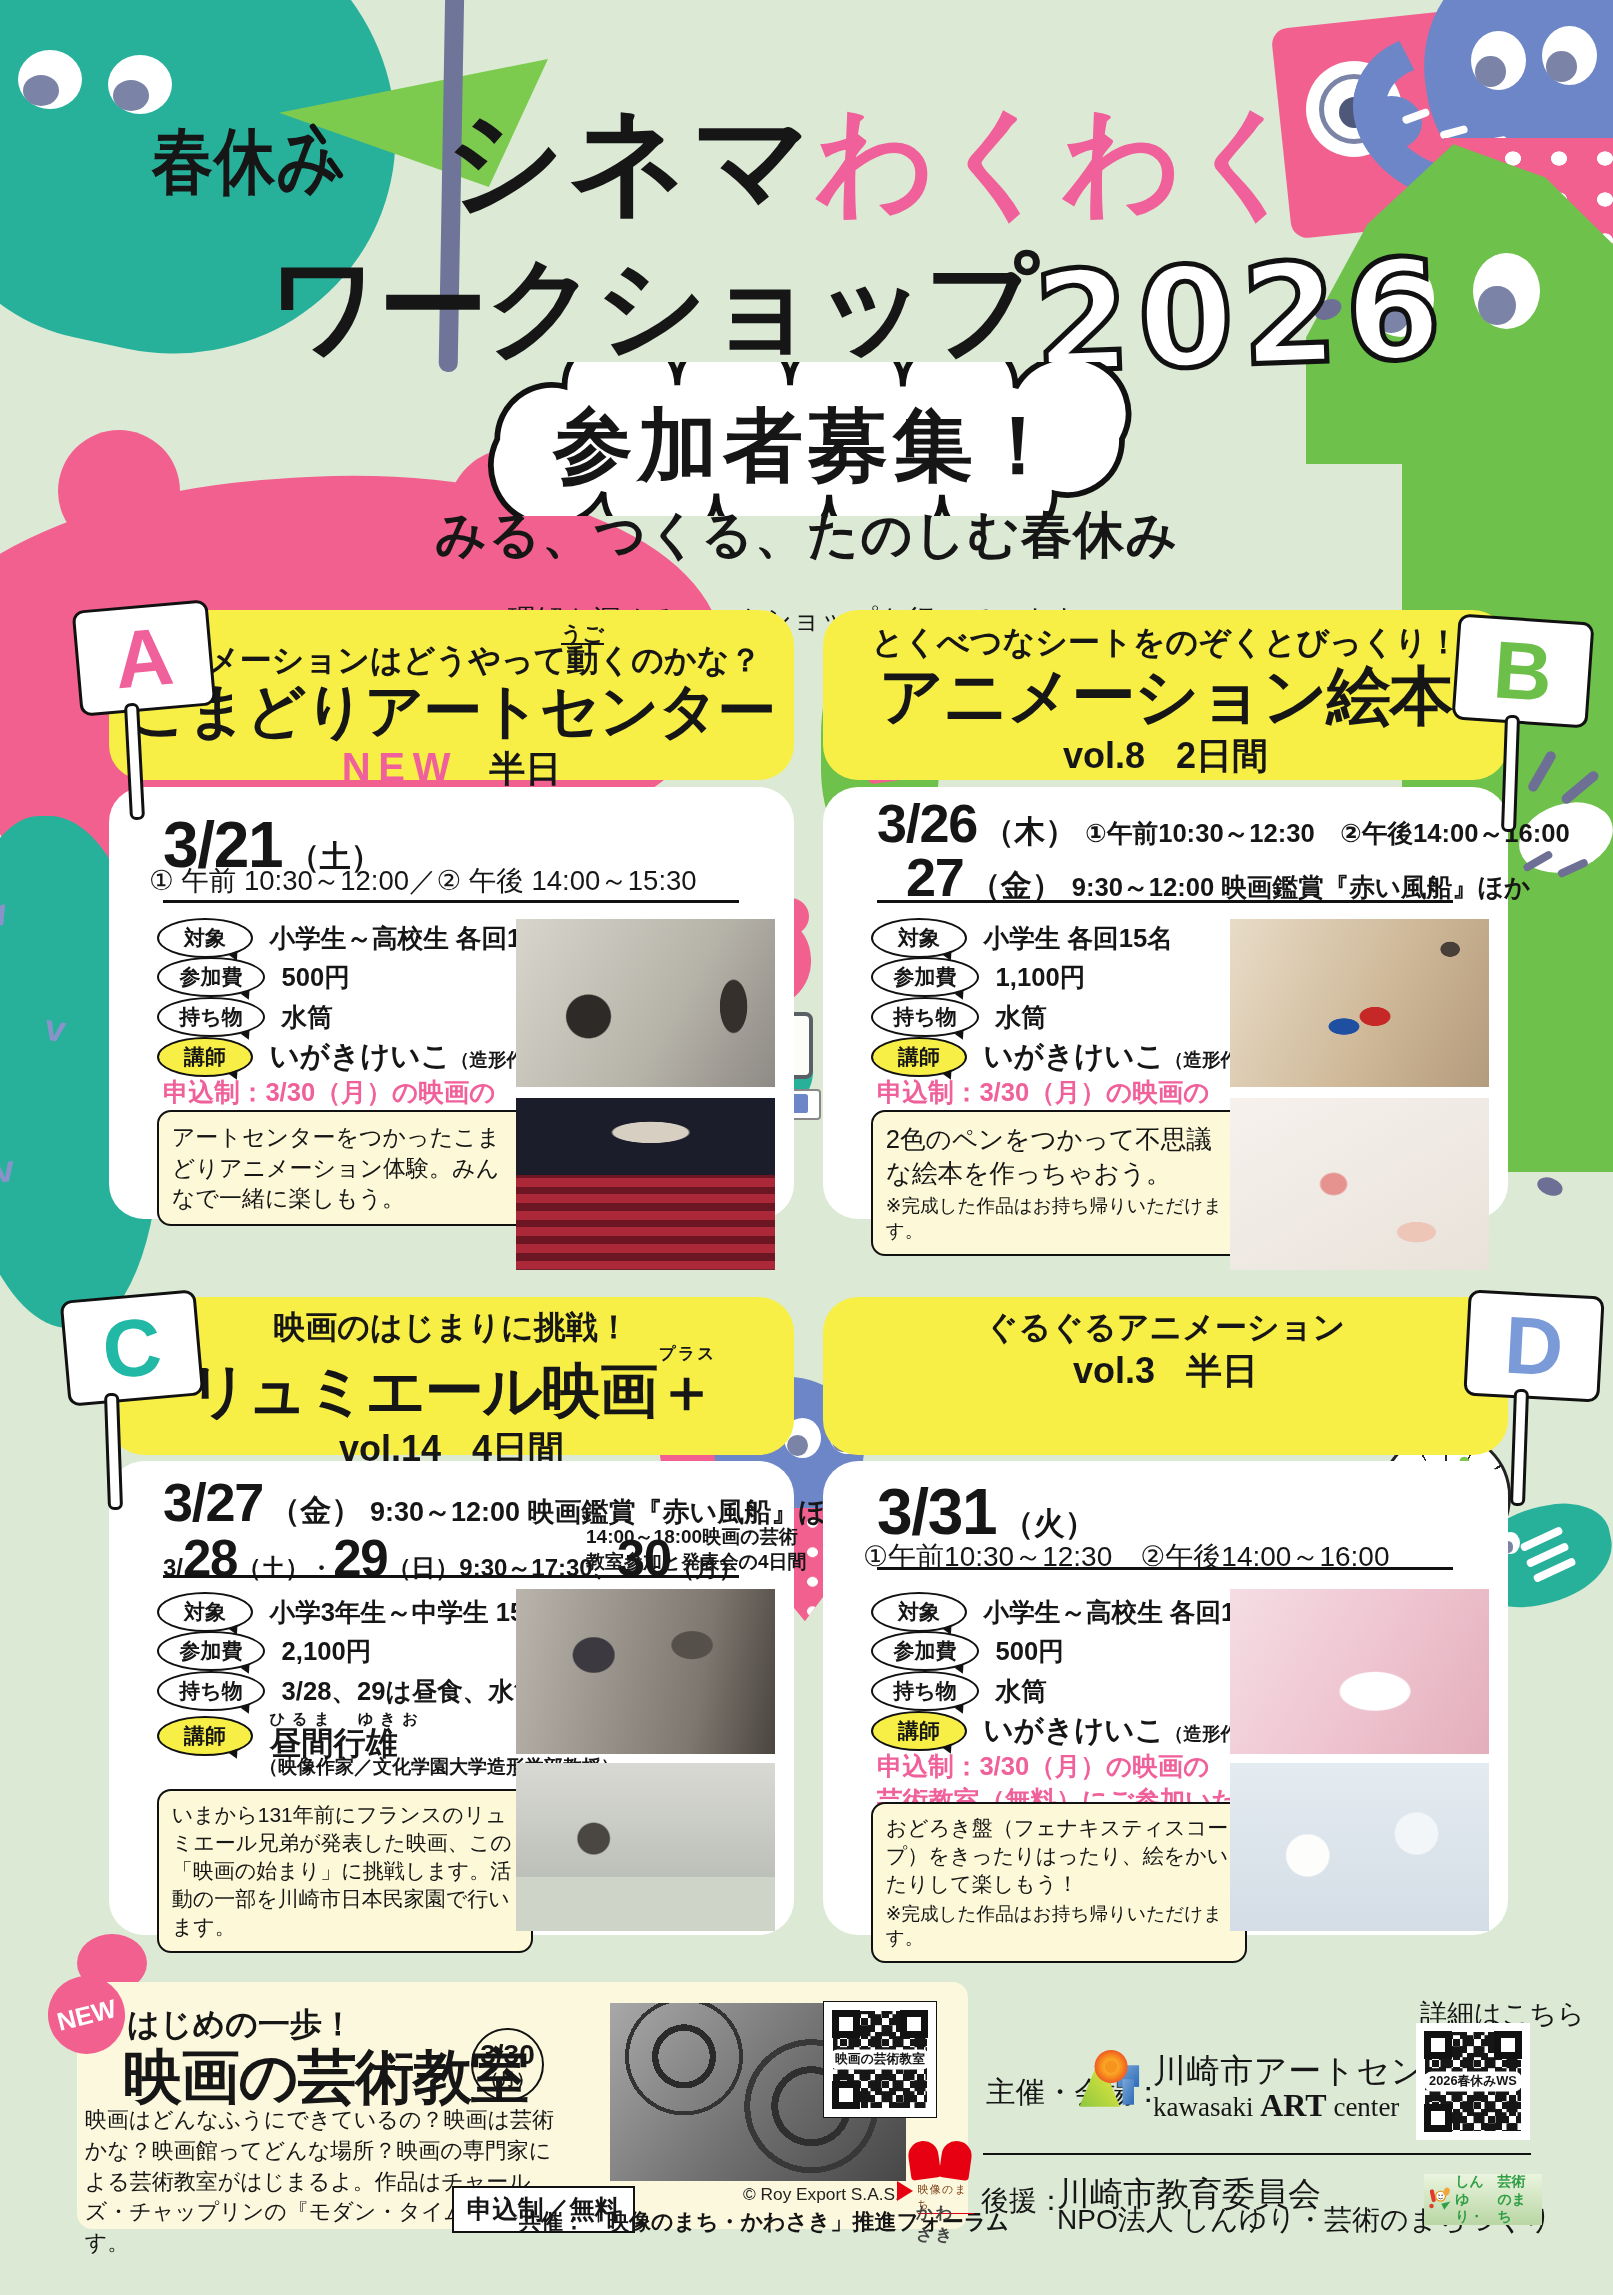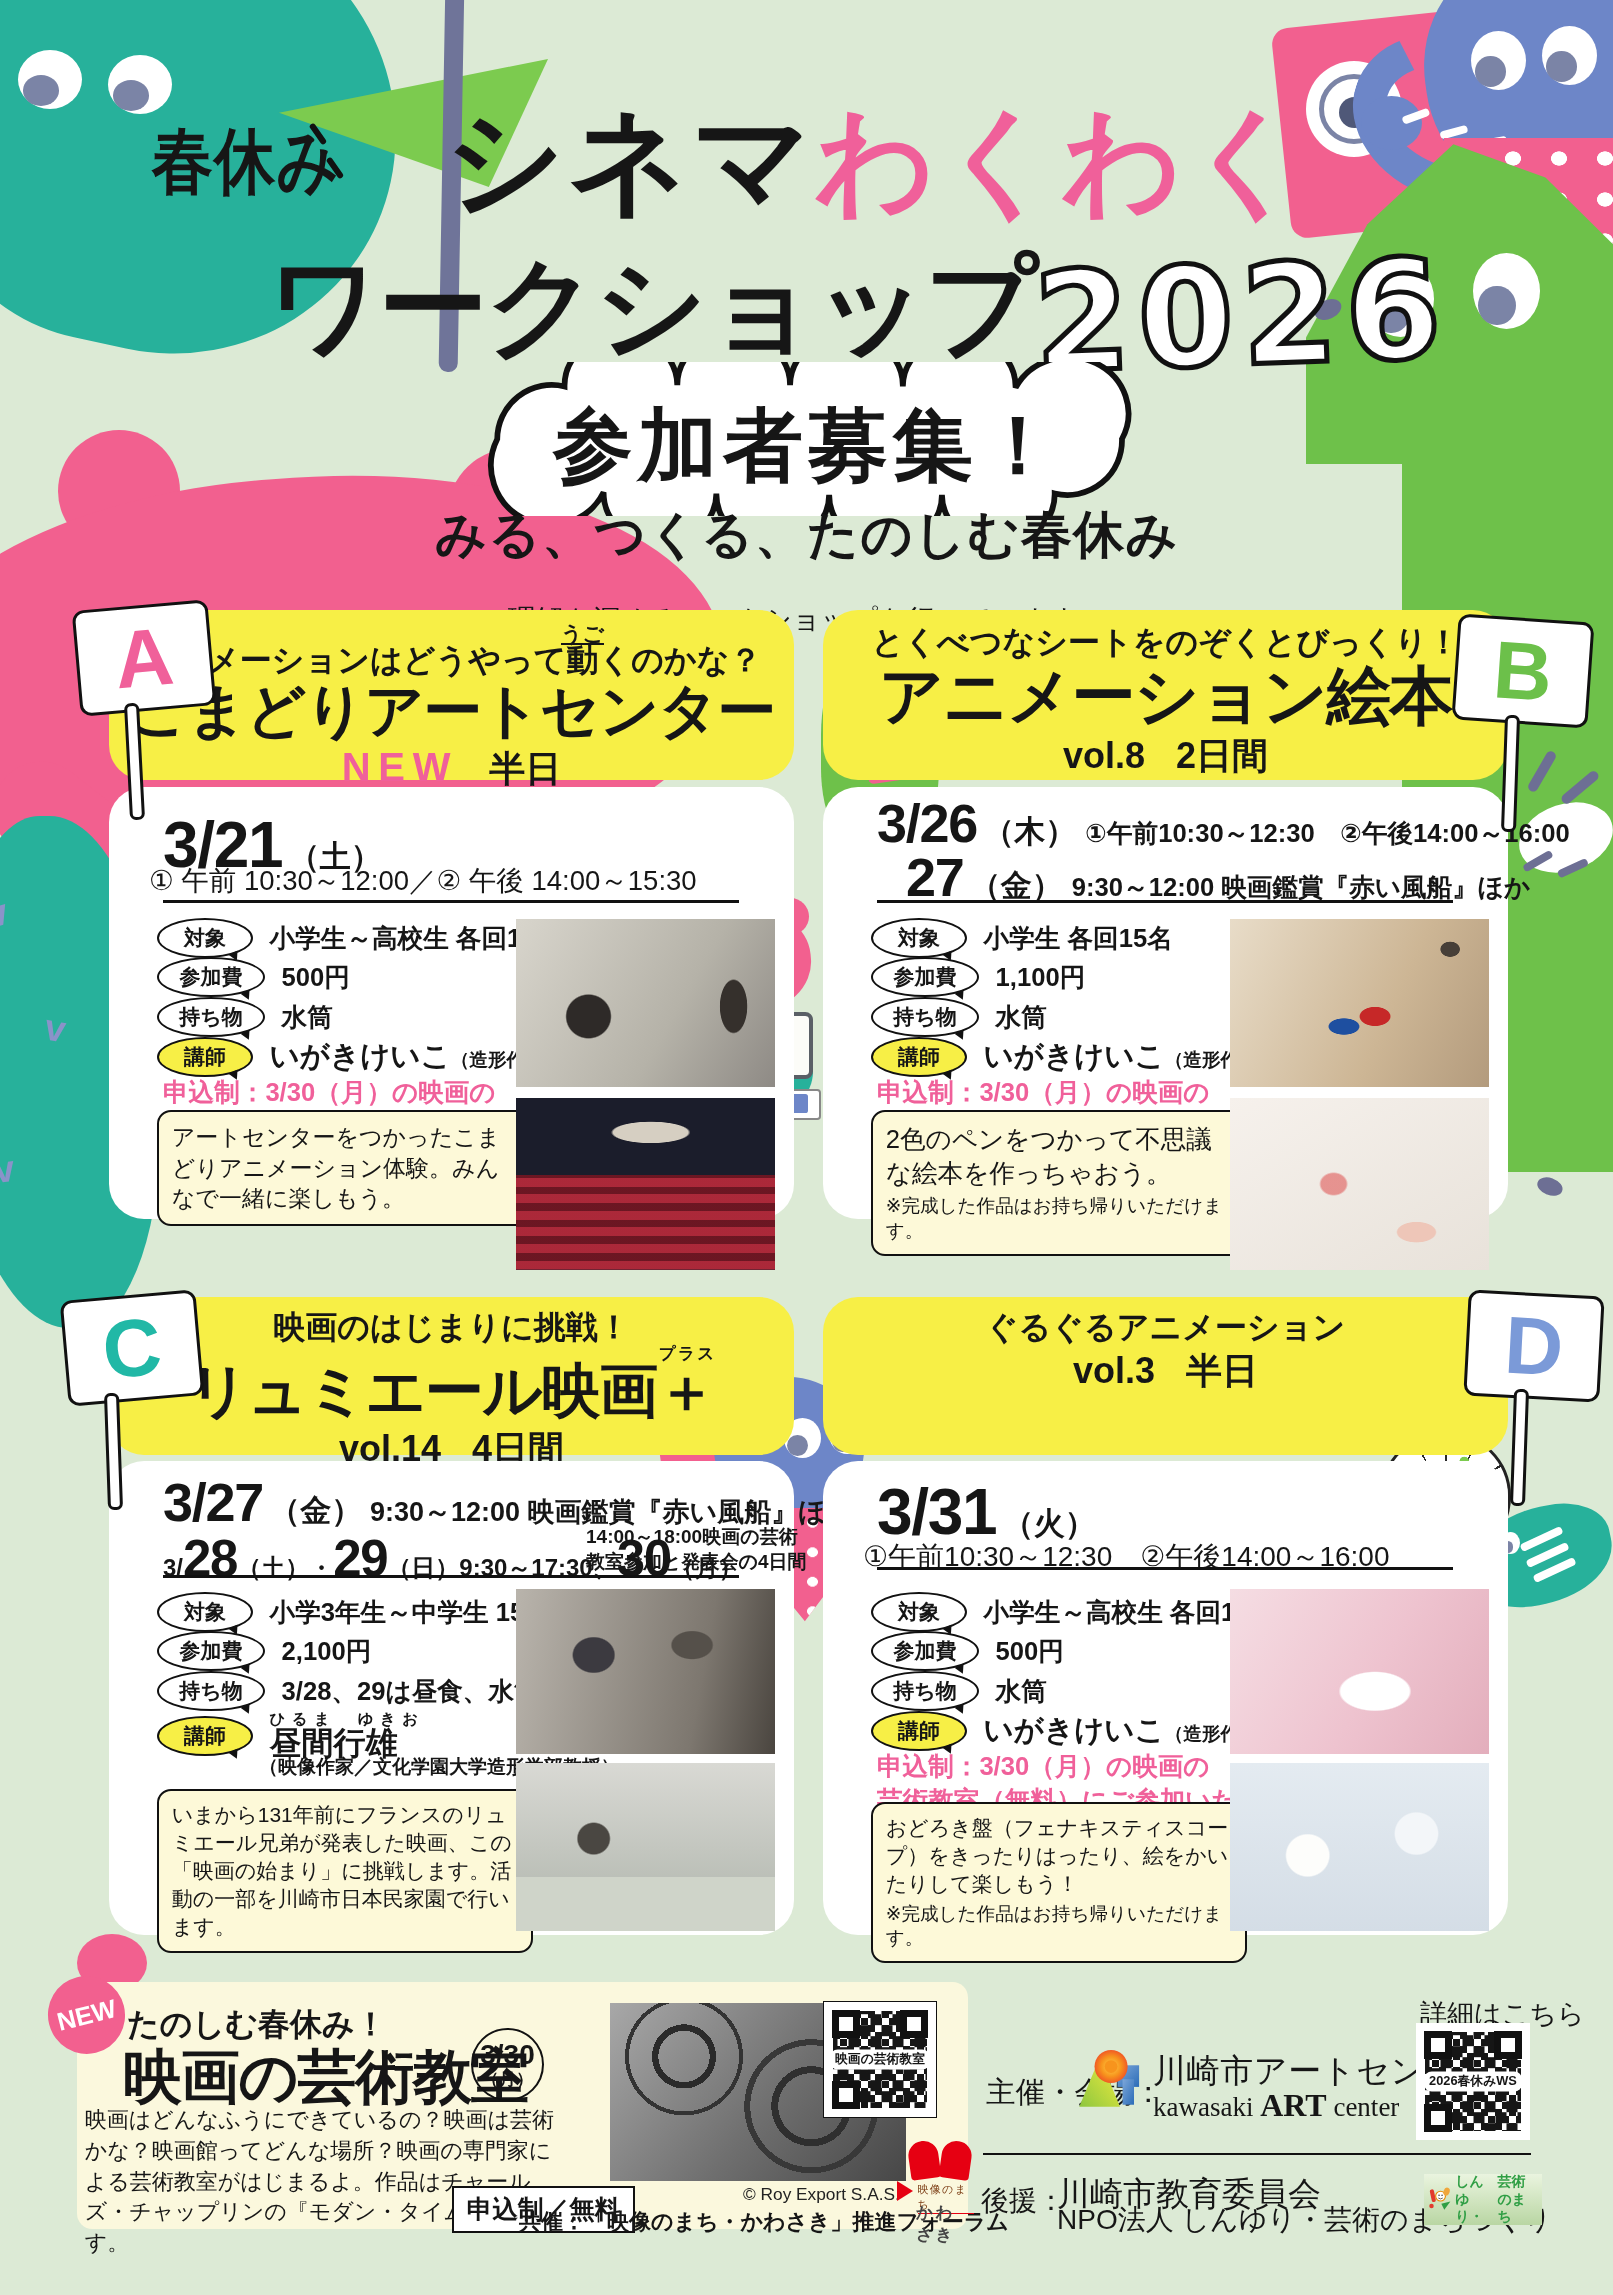--- a/index.html
+++ b/index.html
@@ -541,21 +541,21 @@
   <div class="d-eye bird-e" style="left:1479px;top:1535px;"></div>
   <div class="d-eye bird-e" style="left:1501px;top:1532px;"></div>
   <div class="abs bird-beak"></div>
   <span class="bird-wing" style="left:1519px;top:1535px;"></span>
   <span class="bird-wing" style="left:1525px;top:1551px;"></span>
   <span class="bird-wing" style="left:1532px;top:1566px;"></span>
 
   <div class="abs blob-pink-bl"></div>
 
   <div class="abs cream">
-    <div class="kicker">たのしむ春休み！</div>
+    <div class="kicker">はじめの一歩！</div>
     <div class="btitle">映画の芸術教室</div>
     <div class="datecircle">
         <span class="d1">3/30</span>
         <span class="d2">（月）</span>
       </div>
     <div class="bbody">映画はどんなふうにできているの？映画は芸術かな？映画館ってどんな場所？映画の専門家による芸術教室がはじまるよ。作品はチャールズ・チャップリンの『モダン・タイムス』です。</div>
     <div class="applybox">申込制／無料</div>
     <div class="chaplin"></div>
     <div class="credit">© Roy Export S.A.S.</div>
     <div class="cohost">共催：「映像のまち・かわさき」推進フォーラム</div>

